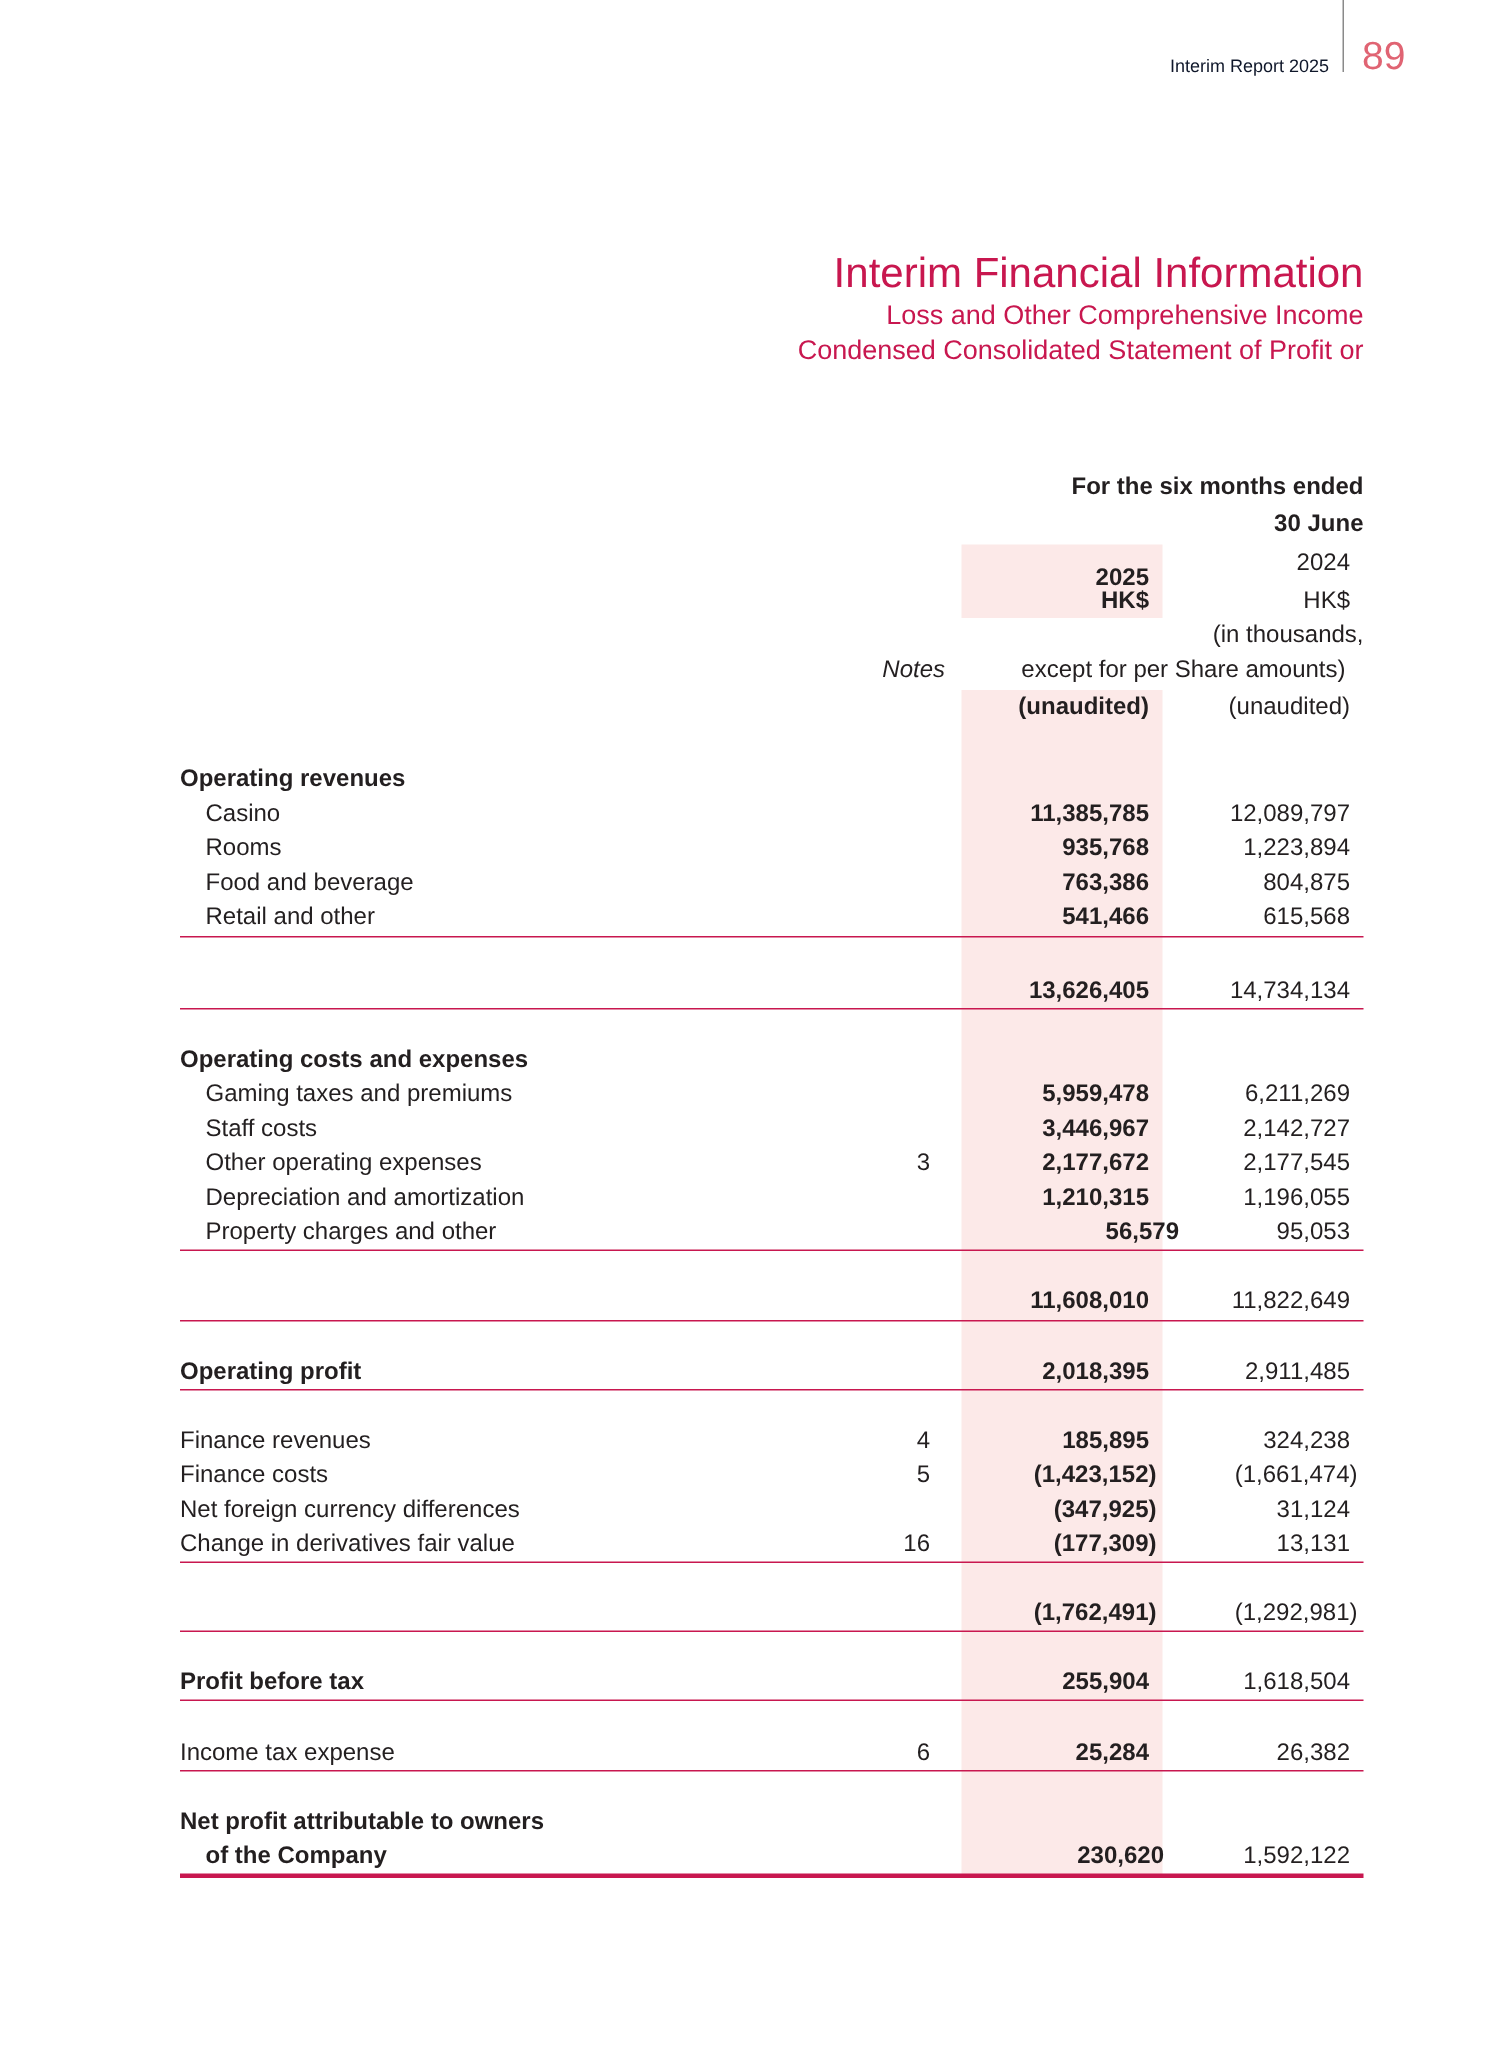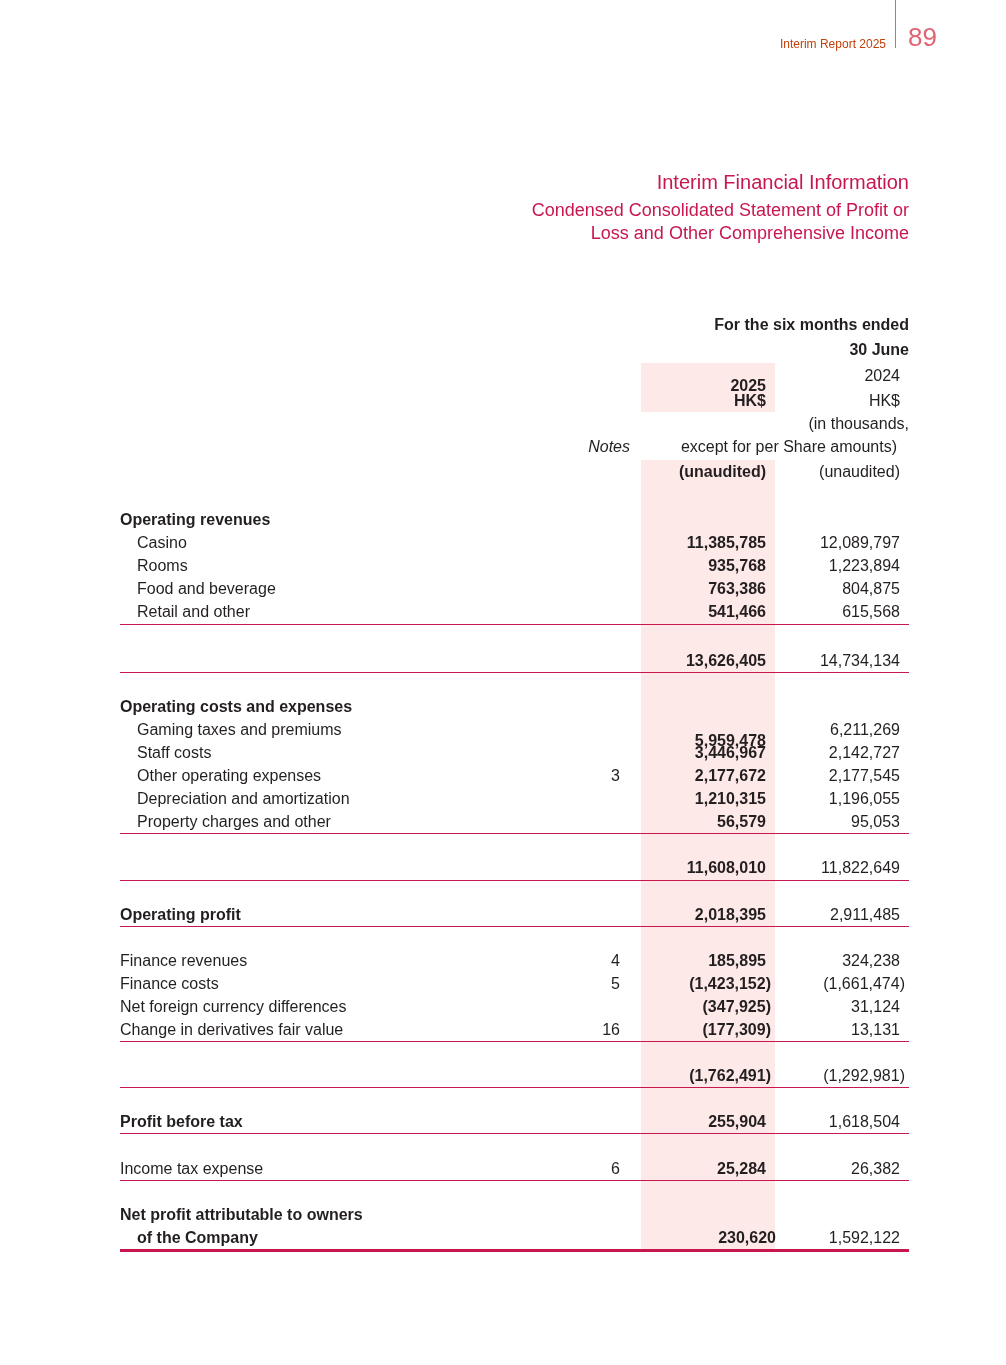--- a/index.html
+++ b/index.html
@@ -1,26 +1,26 @@
 <!DOCTYPE html>
 <html><head>
   <meta charset="utf-8">
   <style>
     html, body { margin: 0; padding: 0; }
     body {
       width: 1006px; height: 1365px; background: #ffffff; position: relative; overflow: hidden;
       font-family: "Liberation Sans", "DejaVu Sans", sans-serif; color: #231f20;
     }
     .header-left {
-      position: absolute; right: 120px; top: 37px; font-size: 12px; color: #c2410c;
+      position: absolute; right: 120px; top: 37px; font-size: 12px; color: #0f172a;
     }
     .header-rule { position: absolute; left: 895px; top: 0; width: 1px; height: 48px; background: #8a8a8a; }
     .page-num { position: absolute; left: 908px; top: 22px; font-size: 26px; color: #e06473; }
     .title-block { position: absolute; right: 97px; top: 166px; text-align: right; color: #c8174f; }
-    .title { font-size: 20px; line-height: 32px; }
+    .title { font-size: 28px; line-height: 32px; }
     .subtitle { font-size: 18px; line-height: 22px; margin-top: 1px; }
 
     .shade { position: absolute; left: 641px; width: 134px; background: #fce9e8; }
 
     .t { position: absolute; font-size: 16px; line-height: 20px; white-space: nowrap; }
     .b { font-weight: bold; }
     .r { text-align: right; }
     .c { text-align: right; }
     .i { font-style: italic; }
 
@@ -29,22 +29,22 @@
   </style>
 </head>
 <body>
 
 <div class="header-left">Interim Report 2025</div>
 <div class="header-rule"></div>
 <div class="page-num">89</div>
 
 <div class="title-block">
   <div class="title">Interim Financial Information</div>
+  <div class="subtitle">Loss and Other Comprehensive Income</div>
   <div class="subtitle">Condensed Consolidated Statement of Profit or</div>
-  <div class="subtitle">Loss and Other Comprehensive Income</div>
 </div>
 
 <div class="shade" style="top:363px;height:49px;"></div>
 <div class="shade" style="top:460px;height:792px;"></div>
 
 <div class="t b c" style="left:641px;width:268px;top:315px;">For the six months ended</div>
 <div class="t b c" style="left:641px;width:268px;top:340px;">30 June</div>
 <div class="t b r" style="left:641px;width:125px;top:366px;margin-top:10px;">2025</div>
 <div class="t r" style="left:775px;width:125px;top:366px;">2024</div>
 <div class="t b r" style="left:641px;width:125px;top:391px;">HK$</div>
@@ -82,42 +82,42 @@
 <div>
   <div class="t b r" style="left:641px;width:125px;top:651px;">13,626,405</div>
   <div class="t r" style="left:775px;width:125px;top:651px;">14,734,134</div>
 </div>
 <div class="rule" style="top:672px;"></div>
 
 <div class="t b" style="left:120px;top:697px;">Operating costs and expenses</div>
 
 <div>
   <div class="t" style="left:137px;top:720px;">Gaming taxes and premiums</div>
-  <div class="t b r" style="left:641px;width:125px;top:720px;margin-top:11px;">5,959,478</div>
+  <div class="t b r" style="left:641px;width:125px;top:720px;">5,959,478</div>
   <div class="t r" style="left:775px;width:125px;top:720px;">6,211,269</div>
 </div>
 <div>
   <div class="t" style="left:137px;top:743px;">Staff costs</div>
   <div class="t b r" style="left:641px;width:125px;top:743px;">3,446,967</div>
   <div class="t r" style="left:775px;width:125px;top:743px;">2,142,727</div>
 </div>
 <div>
   <div class="t" style="left:137px;top:766px;">Other operating expenses</div>
   <div class="t c" style="left:590px;width:30px;top:766px;">3</div>
   <div class="t b r" style="left:641px;width:125px;top:766px;">2,177,672</div>
   <div class="t r" style="left:775px;width:125px;top:766px;">2,177,545</div>
 </div>
 <div>
   <div class="t" style="left:137px;top:789px;">Depreciation and amortization</div>
   <div class="t b r" style="left:641px;width:125px;top:789px;">1,210,315</div>
   <div class="t r" style="left:775px;width:125px;top:789px;">1,196,055</div>
 </div>
 <div>
   <div class="t" style="left:137px;top:812px;">Property charges and other</div>
-  <div class="t b r" style="left:641px;width:125px;top:812px;">56,579</div>
+  <div class="t b r" style="left:641px;width:125px;top:812px;padding-left:20px;">56,579</div>
   <div class="t r" style="left:775px;width:125px;top:812px;">95,053</div>
 </div>
 <div class="rule" style="top:833px;"></div>
 
 <div>
   <div class="t b r" style="left:641px;width:125px;top:858px;">11,608,010</div>
   <div class="t r" style="left:775px;width:125px;top:858px;">11,822,649</div>
 </div>
 <div class="rule" style="top:880px;"></div>
 

